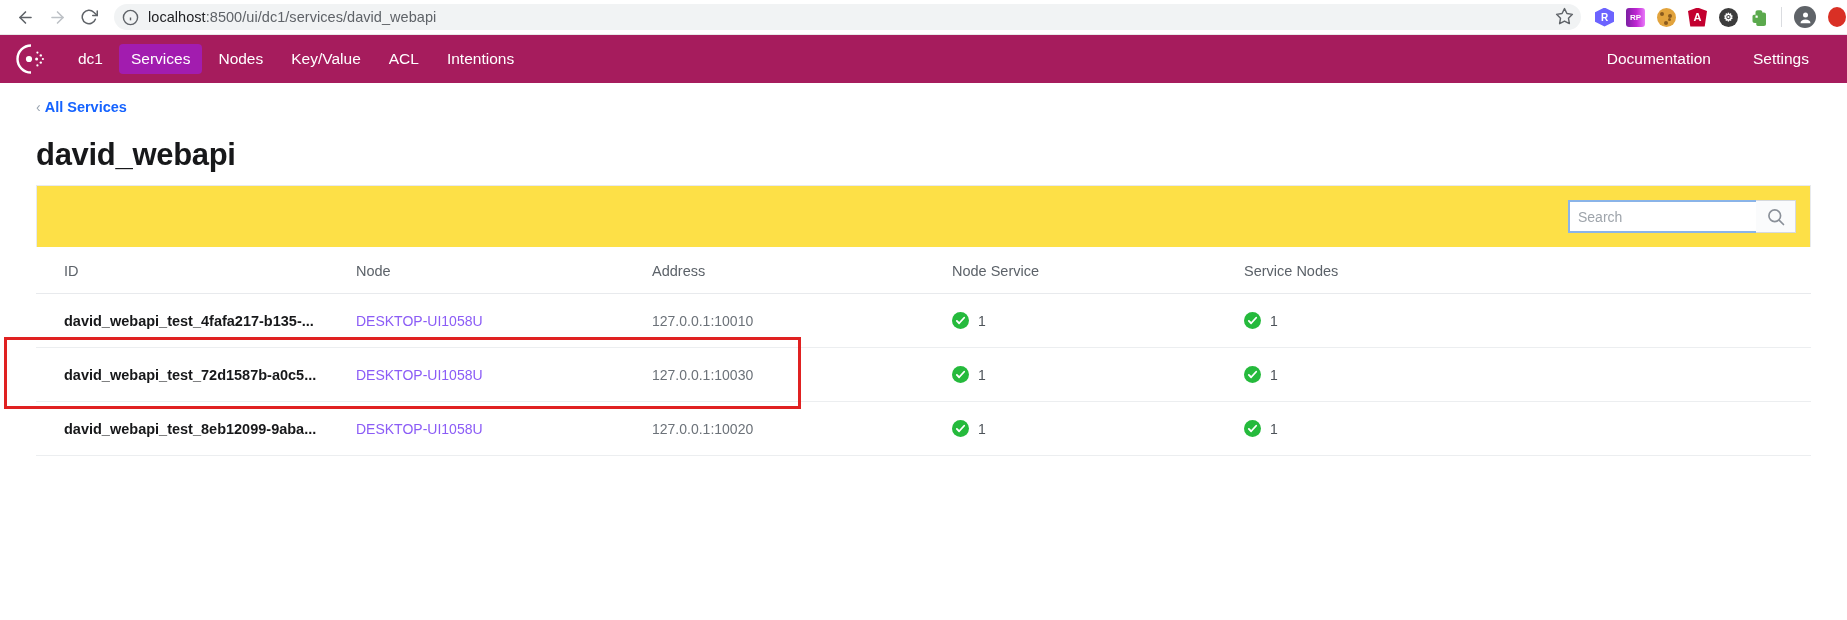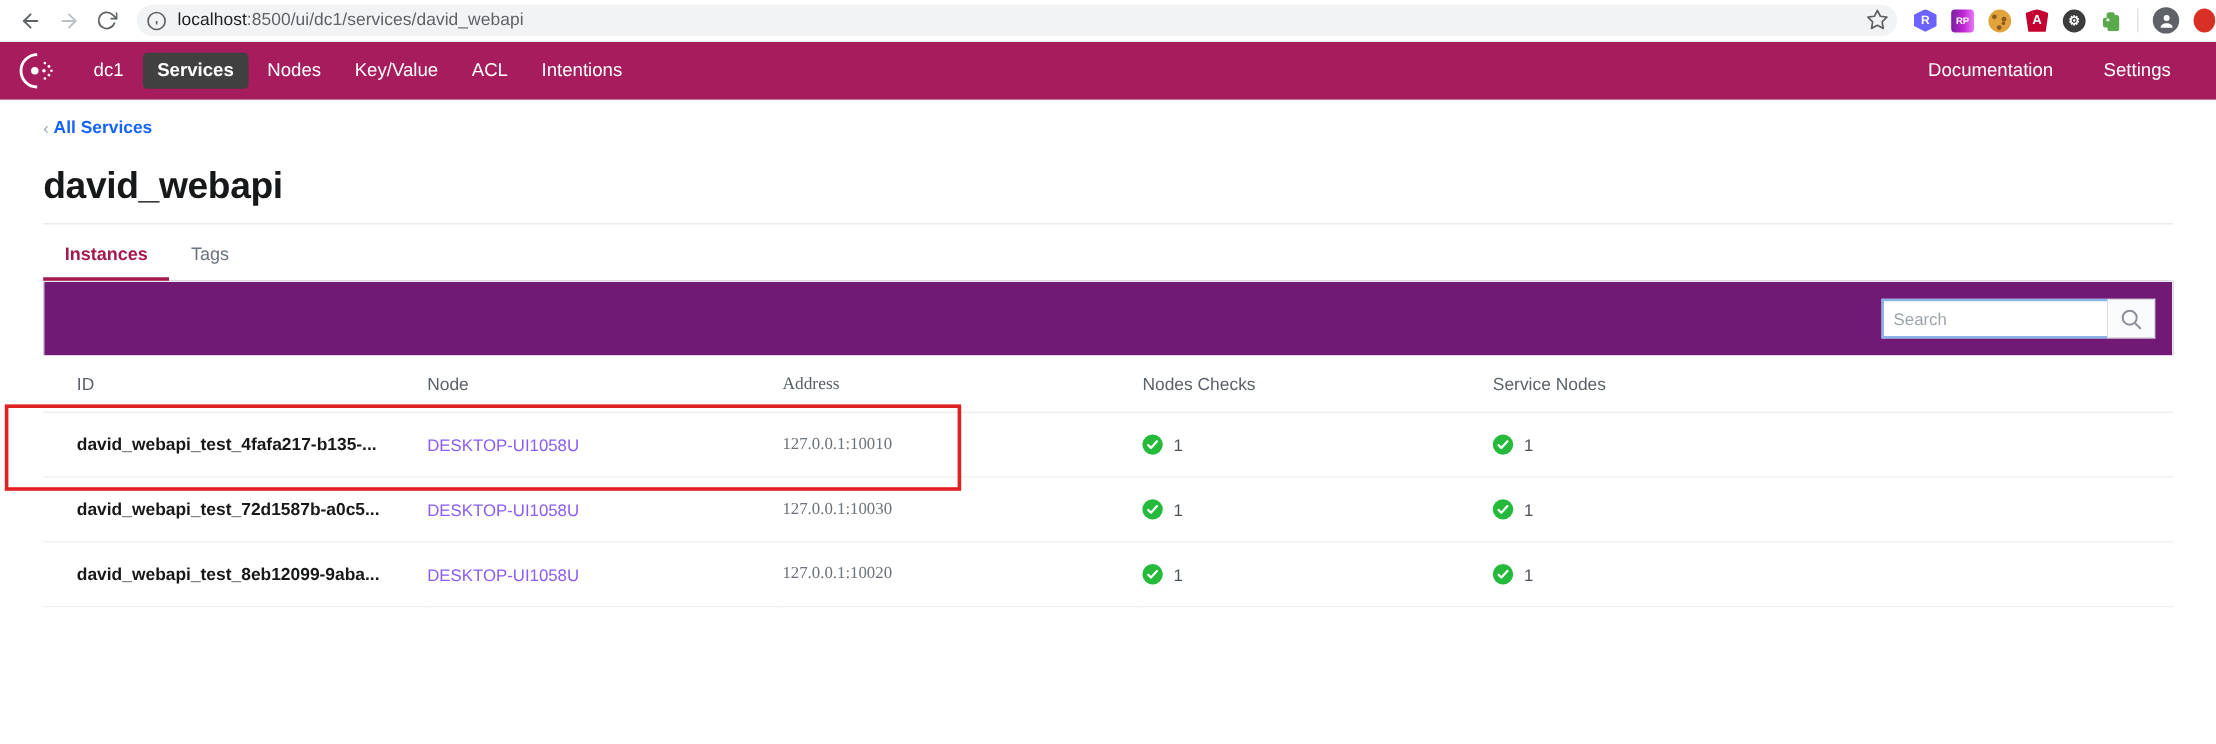--- a/index.html
+++ b/index.html
@@ -109,21 +109,21 @@
     flex: 0 0 34px;
   }
   .nav-links { display: flex; align-items: center; gap: 4px; }
   .nav-link {
     font-size: 15.5px;
     color: #ffffff;
     padding: 6px 12px;
     border-radius: 4px;
     white-space: nowrap;
   }
-  .nav-link.active { background: #404040; font-weight: 700; }
+  .nav-link.active { background: #a21caf; font-weight: 400; }
   .nav-right { margin-left: auto; display: flex; align-items: center; gap: 18px; padding-right: 12px; }
   .nav-right .nav-link { font-size: 15.5px; }
 
   
   .page { padding: 0 36px; position: relative; }
 
   .breadcrumb {
     margin-top: 16px;
     font-size: 14.5px;
     color: #1563ff;
@@ -151,23 +151,23 @@
     padding: 17px 18px 13px 18px;
     color: #6b7280;
   }
   .tab.active {
     color: #a4194f;
     font-weight: 600;
     box-shadow: inset 0 -3px 0 #a4194f;
   }
 
   .filter-bar {
-    margin-top: 0;
+    margin-top: 12px;
     height: 62px;
-    background: #701a75;
+    background: #fde047;
     border: 1px solid #e8eaed;
     border-bottom: none;
     display: flex; align-items: center; justify-content: flex-end;
     padding: 0 14px;
   }
   .search-wrap { display: flex; align-items: center; }
   .search-input {
     width: 188px; height: 33px;
     border: 2px solid #8ab4e8;
     border-right: none;
@@ -199,21 +199,21 @@
     border-bottom: 1px solid #e8eaed;
   }
   tbody td {
     padding: 18px 0;
     border-bottom: 1px solid #eceef0;
     font-size: 14.5px;
     vertical-align: middle;
   }
   .col-id     { width: 320px; padding-left: 28px !important; }
   .col-node   { width: 296px; margin-left: 27px; }
-  .col-addr   { width: 300px; font-family: Liberation Serif, serif; }
+  .col-addr   { width: 300px; }
   .col-ncheck { width: 292px; }
   .col-scheck { width: auto; }
 
   .cell-id { font-weight: bold; color: #17181a; white-space: nowrap; margin-top: 17px; }
   .cell-node { color: #8b5cf6; font-size: 14px; }
   .cell-addr { color: #6c7279; font-size: 14px; margin-top: 10px; }
 
   .check { display: flex; align-items: center; gap: 9px; }
   .check-dot {
     width: 17px; height: 17px; border-radius: 50%;
@@ -322,44 +322,40 @@
 
 <div class="page">
 
   <div class="breadcrumb">
     <span class="chev">‹</span>
     <span>All Services</span>
   </div>
 
   <div class="page-title">david_webapi</div>
 
-  <div class="tabs">
-    <span class="tab active">Instances</span>
-    <span class="tab">Tags</span>
-  </div>
 
   <div class="filter-bar">
     <div class="search-wrap">
       <input class="search-input" type="text" placeholder="Search" style="">
       <div class="search-btn">
         <svg width="20" height="20" viewBox="0 0 24 24" fill="none" stroke="currentColor" stroke-width="2" stroke-linecap="round">
             <circle cx="10.5" cy="10.5" r="7"></circle>
             <line x1="16" y1="16" x2="21" y2="21"></line>
           </svg>
       </div>
     </div>
   </div>
 
   <table>
     <thead>
       <tr>
         <th class="col-id">ID</th>
         <th class="col-node">Node</th>
         <th class="col-addr">Address</th>
-        <th class="col-ncheck">Nodes Checks</th>
+        <th class="col-ncheck">Node Service</th>
         <th class="col-scheck">Service Nodes</th>
       </tr>
     </thead>
     <tbody>
       <tr>
         <td class="col-id cell-id">david_webapi_test_4fafa217-b135-...</td>
         <td class="col-node cell-node">DESKTOP-UI1058U</td>
         <td class="col-addr cell-addr">127.0.0.1:10010</td>
         <td class="col-ncheck">
           <span class="check">

